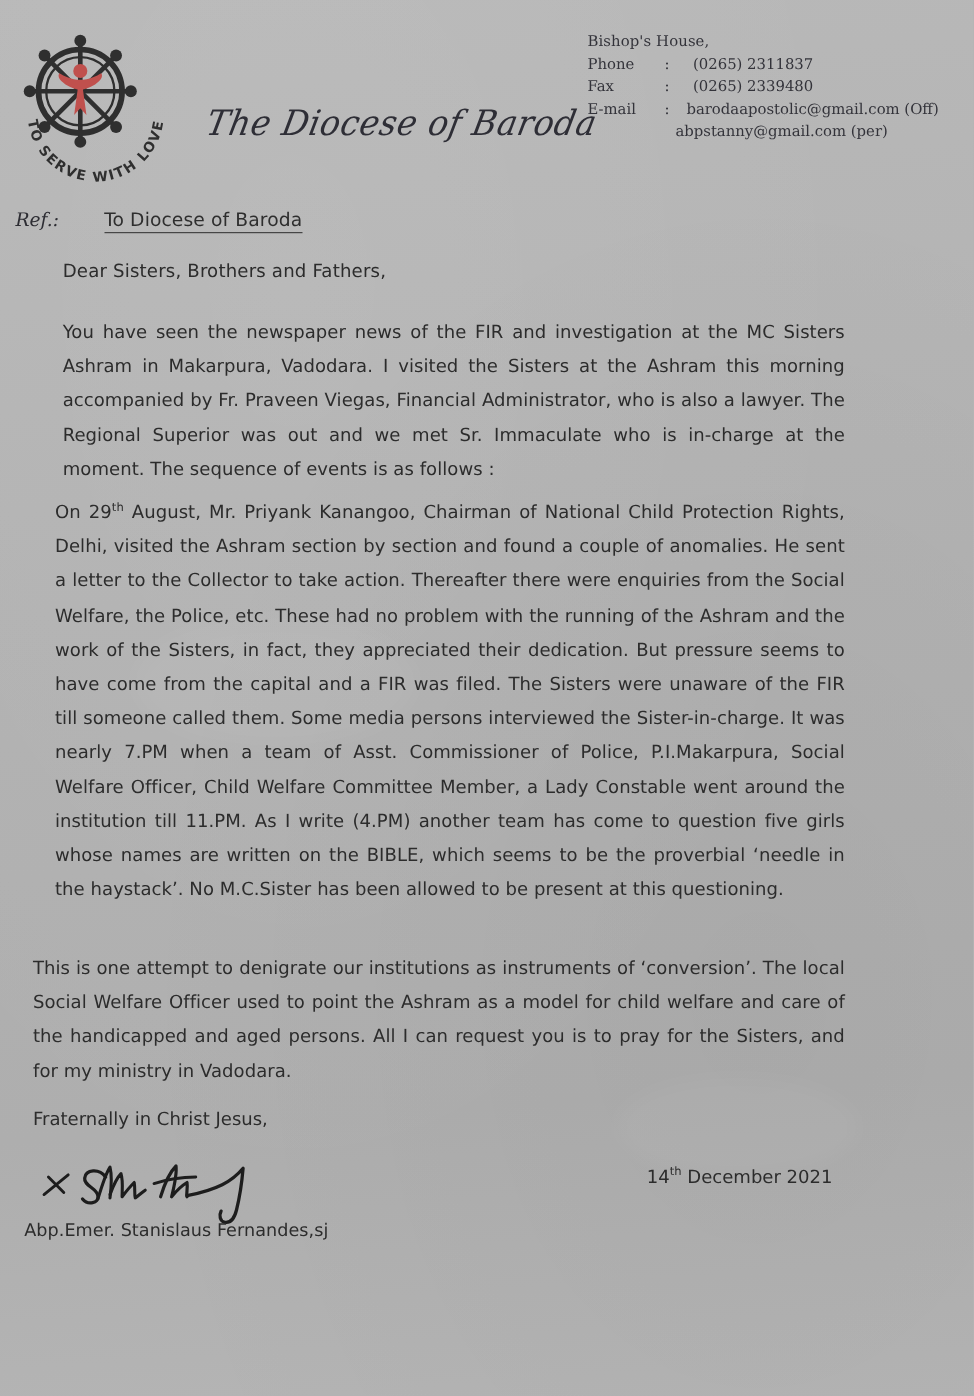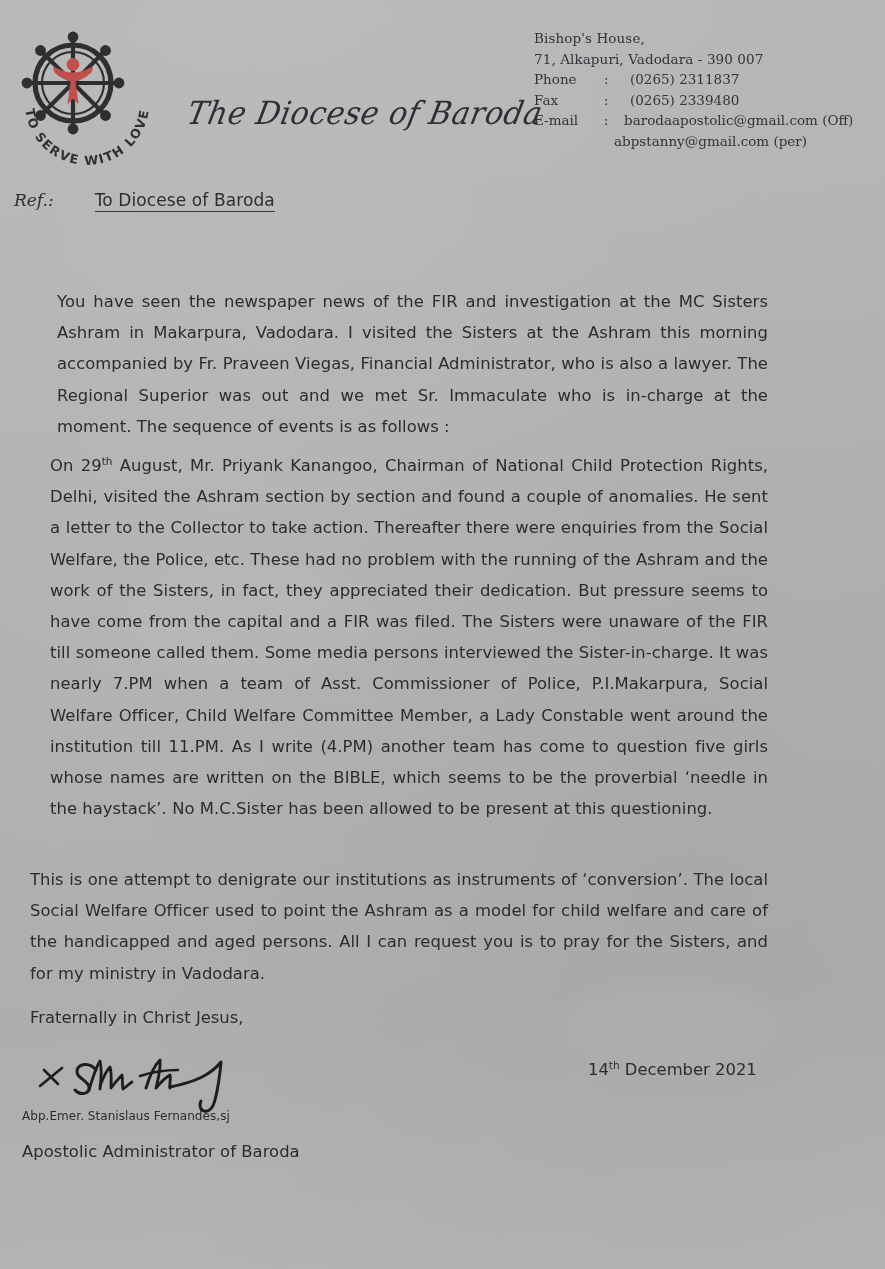--- a/index.html
+++ b/index.html
@@ -161,21 +161,21 @@
     top: 1040px;
     width: 230px;
     height: 78px;
   }
   .signature-img svg { display: block; }
 
   .sig-name {
     position: absolute;
     left: 22px;
     top: 1109px;
-    font-size: 12px;
+    font-size: 16px;
     color: #2c2c2c;
     letter-spacing: 0.05px;
   }
   .sig-role {
     position: absolute;
     left: 22px;
     top: 1142px;
     font-size: 16.4px;
     color: #2c2c2c;
     letter-spacing: 0.05px;
@@ -263,21 +263,20 @@
         <text font-family="DejaVu Sans, sans-serif" font-size="12.6" font-weight="bold" fill="#2f2f2f" letter-spacing="1.6">
           <textPath href="#mottoArc" startOffset="50%" text-anchor="middle">TO SERVE WITH LOVE</textPath>
         </text>
       </svg>
     </div>
 
     <div class="script-title">The Diocese of Baroda</div>
 
     <div class="address-block">
       <div class="bold-line">Bishop's House,</div>
-      <div class="bold-line">71, Alkapuri, Vadodara - 390 007</div>
 
       <div class="contact-row">
         <span class="ck">Phone</span>
         <span class="csep">:</span>
         <span class="cv">(0265) 2311837</span>
       </div>
 
       <div class="contact-row">
         <span class="ck">Fax</span>
         <span class="csep">:</span>
@@ -291,20 +290,21 @@
       </div>
       <div class="email-second">abpstanny@gmail.com (per)</div>
     </div>
   </div>
 
   <div class="ref-line">
     <span class="ref-label">Ref.:</span>
     <span class="ref-value">To Diocese of Baroda</span>
   </div>
 
+  <div class="salutation">Dear Sisters, Brothers and Fathers,</div>
 
   <div class="para p1">You have seen the newspaper news of the FIR and investigation at the MC Sisters Ashram in Makarpura, Vadodara. I visited the Sisters at the Ashram this morning accompanied by Fr. Praveen Viegas, Financial Administrator, who is also a lawyer. The Regional Superior was out and we met Sr. Immaculate who is in-charge at the moment. The sequence of events is as follows :</div>
 
   <div class="para p2">
     <span>On 29</span><sup>th</sup><span> August, Mr. Priyank Kanangoo, Chairman of National Child Protection Rights, Delhi, visited the Ashram section by section and found a couple of anomalies. He sent a letter to the Collector to take action.  Thereafter there were enquiries from the Social Welfare, the Police, etc. These had no problem with the running of the Ashram and the work of the Sisters, in fact, they appreciated their dedication. But pressure seems to have come from the capital and a FIR was filed. The Sisters were unaware of the FIR till someone called them. Some media persons interviewed the Sister-in-charge. It was nearly 7.PM when a team of Asst. Commissioner of Police, P.I.Makarpura, Social Welfare Officer, Child Welfare Committee Member, a Lady Constable went around the institution till 11.PM. As I write (4.PM) another team has come to question five girls whose names are written on the BIBLE, which seems to be the proverbial ‘needle in the haystack’. No M.C.Sister has been allowed to be present at this questioning.</span>
   </div>
 
   <div class="para p3">This is one attempt to denigrate our institutions as instruments of ‘conversion’. The local Social Welfare Officer used to point the Ashram as a model for child welfare and care of the handicapped and aged persons. All I can request you is to pray for the Sisters, and for my ministry in Vadodara.</div>
 
   <div class="closing">Fraternally in Christ Jesus,</div>
@@ -326,19 +326,18 @@
         <path d="M 106,36 C 118,32 132,30 144,30" stroke-width="2.6"></path>
 
         <path d="M 136,47 C 146,45 158,42 168,37 C 176,33 182,28 187,22
                  C 186,34 184,48 181,60 C 179,68 175,72 170,71
                  C 166,70 165,65 167,61" stroke-width="3"></path>
       </g>
     </svg>
   </div>
 
   <div class="sig-name">Abp.Emer. Stanislaus Fernandes,sj</div>
-  <div class="sig-role">Apostolic Administrator of Baroda</div>
 
   <div class="date-line">
     <span>14</span><sup>th</sup><span> December 2021</span>
   </div>
 
 </div>
 
 </body></html>

